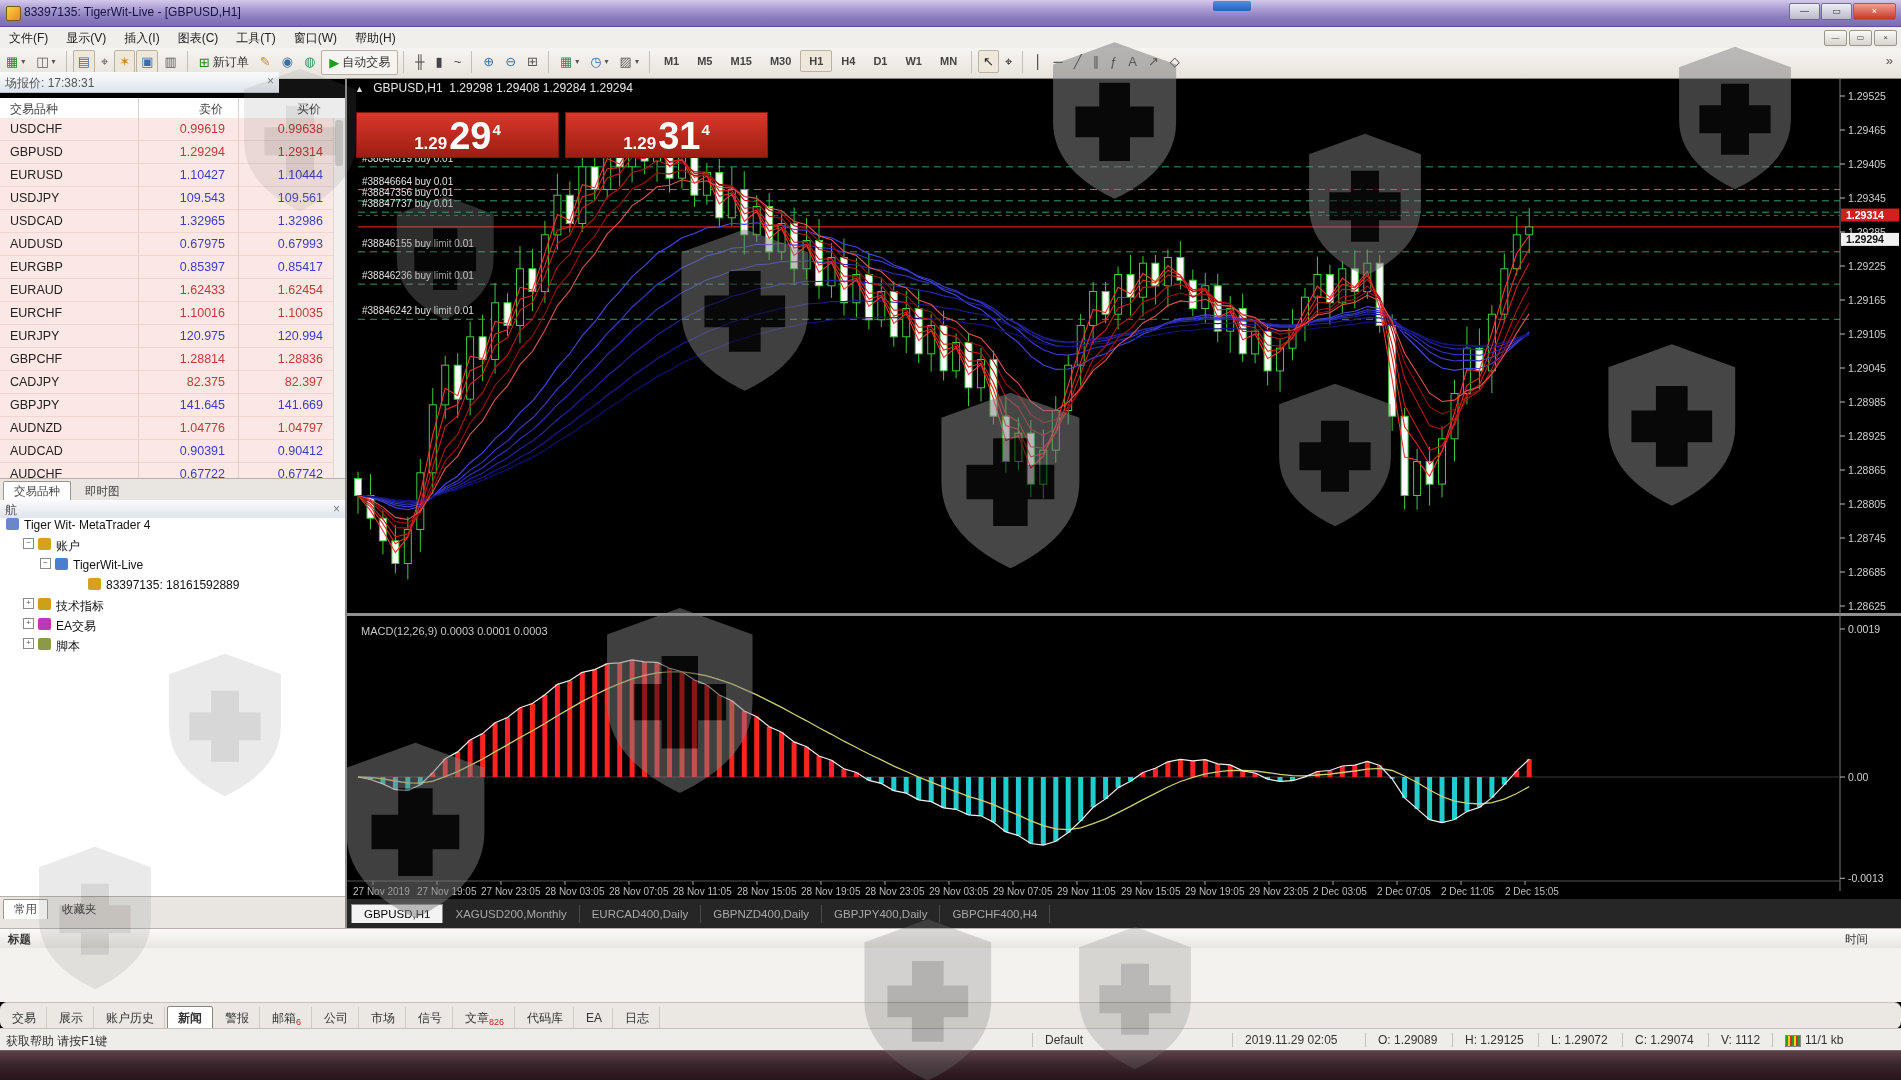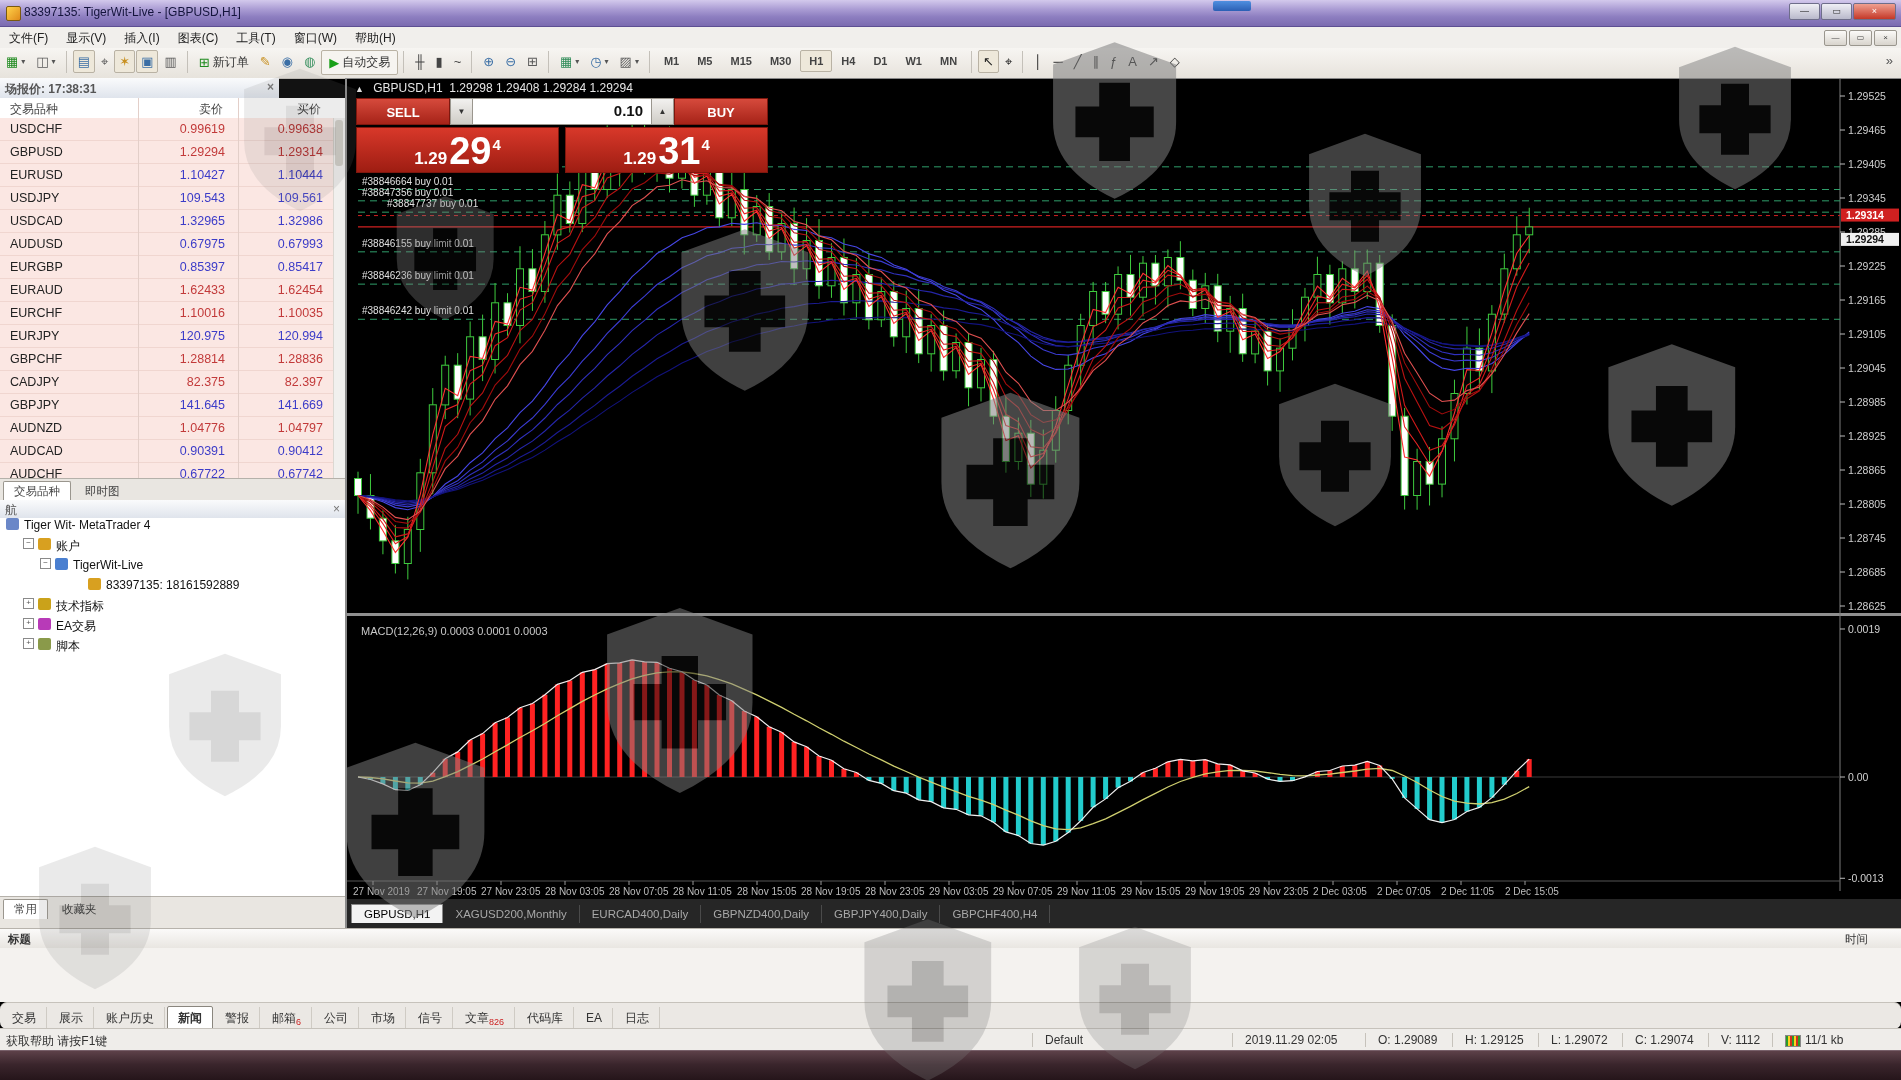--- a/index.html
+++ b/index.html
@@ -24,21 +24,21 @@
   .tbtn.boxed{background:#f6f4f0;border-color:#b9b2a4;padding:3px 7px;}
   .tico{font-size:13px;line-height:15px;}
   .tdd{font-size:8px;color:#555;}
   .tsep{display:inline-block;width:1px;height:22px;background:#c4c0b9;margin:3px 5px 0 5px;vertical-align:top;}
   .tfbtn{display:inline-block;padding:4px 8px;margin-top:2px;font-size:11px;font-weight:bold;color:#444;border:1px solid transparent;border-radius:2px;vertical-align:top;}
   .tfbtn.active{background:#eee8da;border-color:#b9b2a4;}
   #toolbar-overflow{position:absolute;right:8px;top:5px;font-size:13px;color:#555;}
   
   .panel-hdr{background:linear-gradient(180deg,#fafbfc,#dfe4ec);border-bottom:1px solid #b9bfc9;font-size:12px;color:#555;}
   .panel-x{position:absolute;right:5px;top:2px;font-size:12px;color:#777;}
-  #mw-hdr{left:0;top:78px;width:279px;height:20px;font-weight:bold;}
+  #mw-hdr{left:0;top:72px;width:279px;height:20px;}
   #mw-hdr .t{position:absolute;left:5px;top:3px;}
   #mw-cols{left:0;top:98px;width:345px;height:20px;background:#fff;border-bottom:1px solid #d8d4ce;font-size:12px;color:#444;}
   #mw-cols span{position:absolute;top:3px;}
   #mw-rows{left:0;top:118px;width:345px;height:360px;background:#fff;overflow:hidden;}
   .mwrow{position:relative;height:22px;background:#fbe7e3;border-bottom:1px solid #f0d6d0;font-size:12.5px;}
   .mwrow .sym{position:absolute;left:10px;top:4px;color:#222;}
   .mwrow .bid{position:absolute;right:120px;top:4px;}
   .mwrow .ask{position:absolute;right:22px;top:4px;}
   .mwrow.down .bid,.mwrow.down .ask{color:#c23a3a;}
   .mwrow.up .bid,.mwrow.up .ask{color:#3c3cc8;margin-left:36px;}
@@ -59,21 +59,21 @@
   #vdivider{left:345px;top:78px;width:2px;height:850px;background:#8a8a8a;}
   
   #chart-panel{left:347px;top:78px;width:1554px;height:820px;background:#000;border-top:1px solid #888;}
   #chart-hdr{left:355px;top:81px;height:14px;font-size:12px;color:#e6e6e6;white-space:nowrap;z-index:8;}
   #chart-hdr .tri{font-size:9px;margin-right:6px;color:#dcdcdc;}
   #oneclick{left:356px;top:98px;width:412px;z-index:9;}
   #oc-row1{display:flex;height:27px;gap:0;}
   .ocbtn{width:92px;background:linear-gradient(180deg,#d64a3c,#a62318);color:#fff;font-weight:bold;font-size:13px;text-align:center;line-height:27px;border:1px solid #7e170e;}
   .ocspin{width:21px;background:linear-gradient(180deg,#f2f1ef,#cfccc6);border:1px solid #9a968e;font-size:8px;color:#333;text-align:center;line-height:25px;}
   #oc-vol{flex:1;background:#fff;border-top:1px solid #9a968e;border-bottom:1px solid #9a968e;font-size:15px;font-weight:bold;color:#111;text-align:right;padding:3px 8px 0 0;}
-  #oc-row2{display:flex;gap:6px;margin-top:2px;height:46px;}
+  #oc-row2{display:flex;gap:6px;margin-top:14px;height:46px;}
   .ocbig{flex:1;background:linear-gradient(180deg,#d8382a,#9e1d12);border:1px solid #7e170e;color:#fff;display:flex;align-items:flex-end;justify-content:center;padding-bottom:3px;}
   .ocbig .sm{font-size:17px;font-weight:bold;line-height:20px;margin-right:2px;}
   .ocbig .bg{font-size:38px;font-weight:bold;line-height:36px;}
   .ocbig .sup{font-size:15px;font-weight:bold;line-height:30px;vertical-align:top;margin-left:1px;align-self:flex-start;margin-top:2px;}
   .order-label{position:absolute;font-size:10px;color:#e0e0e0;white-space:nowrap;z-index:7;}
   #chart-tabs{left:347px;top:898px;width:1554px;height:30px;background:#262626;border-top:1px solid #000;white-space:nowrap;}
   .ctab{display:inline-block;margin:5px 0 0 0;padding:3px 12px;font-size:11.5px;color:#a8a8a8;border-right:1px solid #4a4a4a;}
   .ctab.active{background:#f3f3f3;color:#000;border:1px solid #888;border-bottom:none;margin-left:4px;}
   
   #news-hdr{left:0;top:928px;width:1901px;height:20px;background:linear-gradient(180deg,#fbfaf9,#e8e5e0);border-top:1px solid #b7b3ac;border-bottom:1px solid #cbc7c0;font-size:11.5px;color:#333;}
@@ -719,27 +719,20 @@
     </svg></div>
 <div class="abs" id="chart-hdr">
   <span class="tri">▲</span>
   <span>GBPUSD,H1</span>&nbsp;
   <span>1.29298</span>
   <span>1.29408</span>
   <span>1.29284</span>
   <span>1.29294</span>
 </div>
 <div class="abs" id="oneclick">
-  <div id="oc-row1">
-    <div class="ocbtn">SELL</div>
-    <div class="ocspin">▼</div>
-    <div id="oc-vol">0.10</div>
-    <div class="ocspin">▲</div>
-    <div class="ocbtn">BUY</div>
-  </div>
   <div id="oc-row2">
     <div class="ocbig">
       <span class="sm">1.29</span>
         <span class="bg">29</span>
         <span class="sup">4</span>
     </div>
     <div class="ocbig">
       <span class="sm">1.29</span>
         <span class="bg">31</span>
         <span class="sup">4</span>
@@ -777,21 +770,21 @@
   
   
   
   
   
 </div>
 
 <div class="abs order-label" style="left: 362px; top: 152.833px;">#38846519 buy 0.01</div>
 <div class="abs order-label" style="left: 362px; top: 175.5px;">#38846664 buy 0.01</div>
 <div class="abs order-label" style="left: 362px; top: 186.833px;">#38847356 buy 0.01</div>
-<div class="abs order-label" style="left: 362px; top: 198.167px; margin-left: 25px;">#38847737 buy 0.01</div>
+<div class="abs order-label" style="left: 362px; top: 198.167px;">#38847737 buy 0.01</div>
 <div class="abs order-label" style="left: 362px; top: 237.833px;">#38846155 buy limit 0.01</div>
 <div class="abs order-label" style="left: 362px; top: 270.133px;">#38846236 buy limit 0.01</div>
 <div class="abs order-label" style="left: 362px; top: 305.267px;">#38846242 buy limit 0.01</div>
 <div class="shield" style="left: 1042.4px; top: 37.5px; opacity: 0.55;"><svg width="145.2" height="165" viewBox="0 0 100 118">
       <path d="M50 3 L94 19 L94 60 Q94 94 50 115 Q6 94 6 60 L6 19 Z" fill="#808080"></path>
       <path d="M39 32 h22 v17 h17 v22 h-17 v17 h-22 v-17 h-17 v-22 h17 z" fill="#101010"></path>
     </svg></div>
 <div class="shield" style="left: 1299px; top: 130px; opacity: 0.5;"><svg width="132" height="150" viewBox="0 0 100 118">
       <path d="M50 3 L94 19 L94 60 Q94 94 50 115 Q6 94 6 60 L6 19 Z" fill="#808080"></path>
       <path d="M39 32 h22 v17 h17 v22 h-17 v17 h-22 v-17 h-17 v-22 h17 z" fill="#101010"></path>

